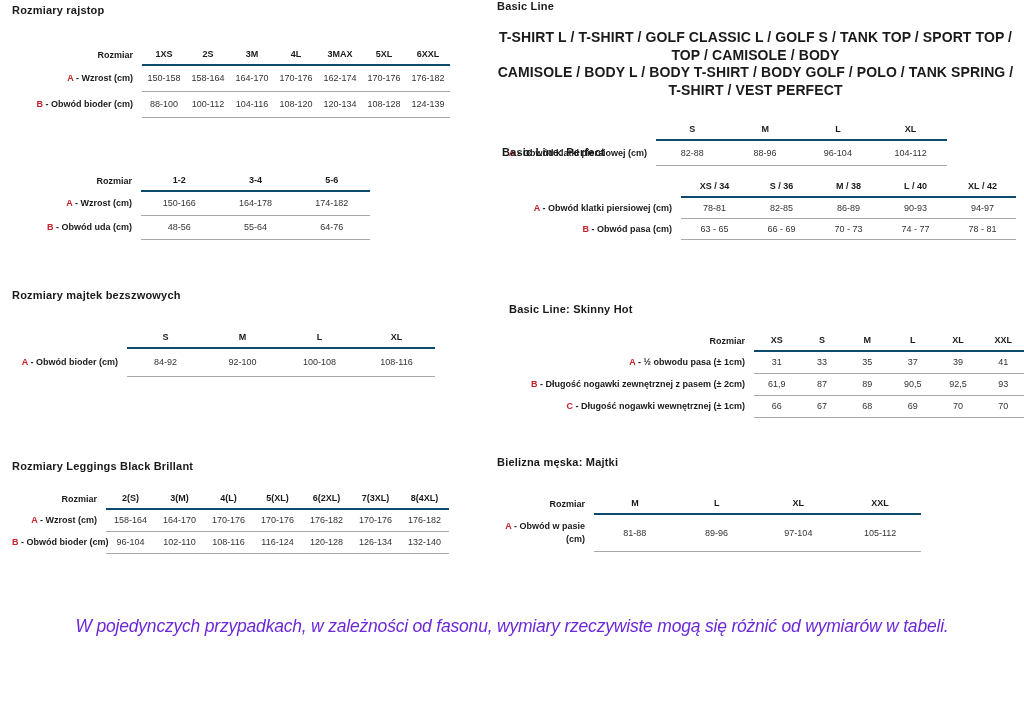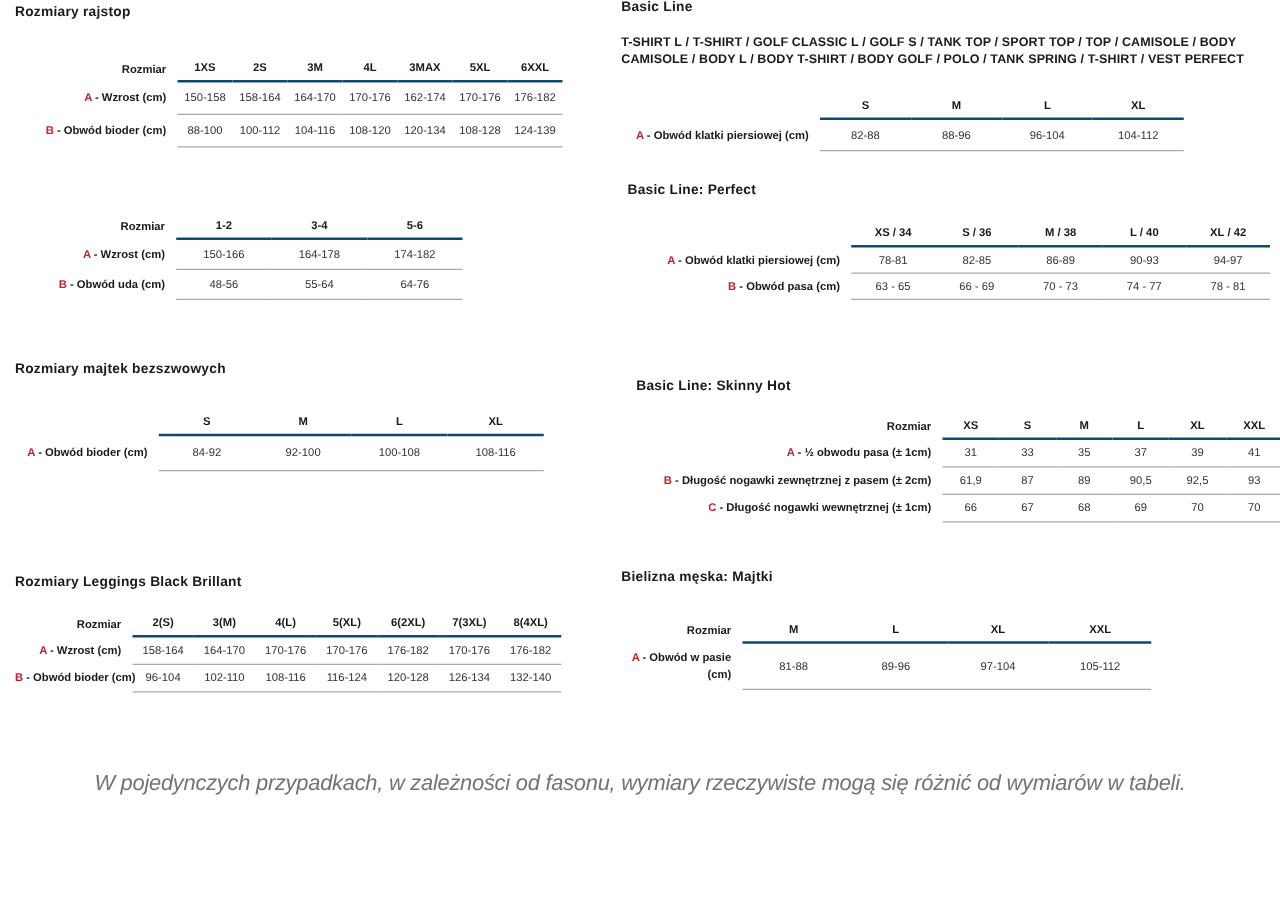--- a/index.html
+++ b/index.html
@@ -2,21 +2,21 @@
 <html style="--accent: #c4222b;"><head>
 <meta charset="utf-8">
 <style>
   html, body { margin:0; padding:0; background:#ffffff; }
   body { font-family:"Liberation Sans", sans-serif; color:#1a1a1a; }
   .page { position:relative; width:1024px; height:680px; background:#ffffff; overflow:hidden; }
 
   .section { position:absolute; }
   .section h2 { margin:0; font-size:11px; font-weight:bold; letter-spacing:.2px; white-space:nowrap; }
 
-  .products { font-size:10px; font-weight:bold; text-align:left; line-height:1.25; margin-top:17px; letter-spacing:.1px; }
+  .products { font-size:14px; font-weight:bold; text-align:center; line-height:1.25; margin-top:17px; letter-spacing:.1px; }
 
   table.size-table { border-collapse:collapse; table-layout:fixed; }
   .size-table th, .size-table td { padding:0; }
   .size-table thead th { font-size:9px; font-weight:bold; vertical-align:bottom; padding-bottom:5px; height:15px;
                          border-bottom:2px solid #0c4a6e; text-align:center; white-space:nowrap; }
   .size-table thead th.corner { border-bottom:none; text-align:right; padding-right:9px; }
   .size-table tbody th.rowlabel { font-size:9px; font-weight:bold; text-align:right; padding-right:9px; white-space:nowrap; }
   .size-table tbody td.val { font-size:9px; font-weight:normal; color:#333; text-align:center;
                              border-bottom:1px solid #a9a9a9; }
   .letter { color:var(--accent,#c4222b); font-weight:bold; }
@@ -57,21 +57,21 @@
   #sec-skinny .corner, #sec-skinny .rowlabel { width:236px; }
   #sec-skinny tbody tr             { height:22px; }
 
   #sec-bielizna        { left:497px; top:456px; width:424px; }
   #sec-bielizna .size-table        { width:424px; margin-top:25px; }
   #sec-bielizna .corner, #sec-bielizna .rowlabel { width:88px; }
   #sec-bielizna tbody tr           { height:37px; }
   #sec-bielizna tbody th.rowlabel  { white-space:normal; line-height:1.4; }
 
   .footer-note { position:absolute; left:0; right:0; top:616px; text-align:center;
-                 font-size:17.5px; font-style:italic; color:#737373; letter-spacing:-.2px; }
+                 font-size:17.5px; font-style:italic; color:#6d28d9; letter-spacing:-.2px; }
 </style>
 </head>
 <body>
 
 <div class="page">
 
   <div class="section" id="sec-rajstopy">
     <h2>Rozmiary rajstop</h2>
     <table class="size-table">
         <thead>

